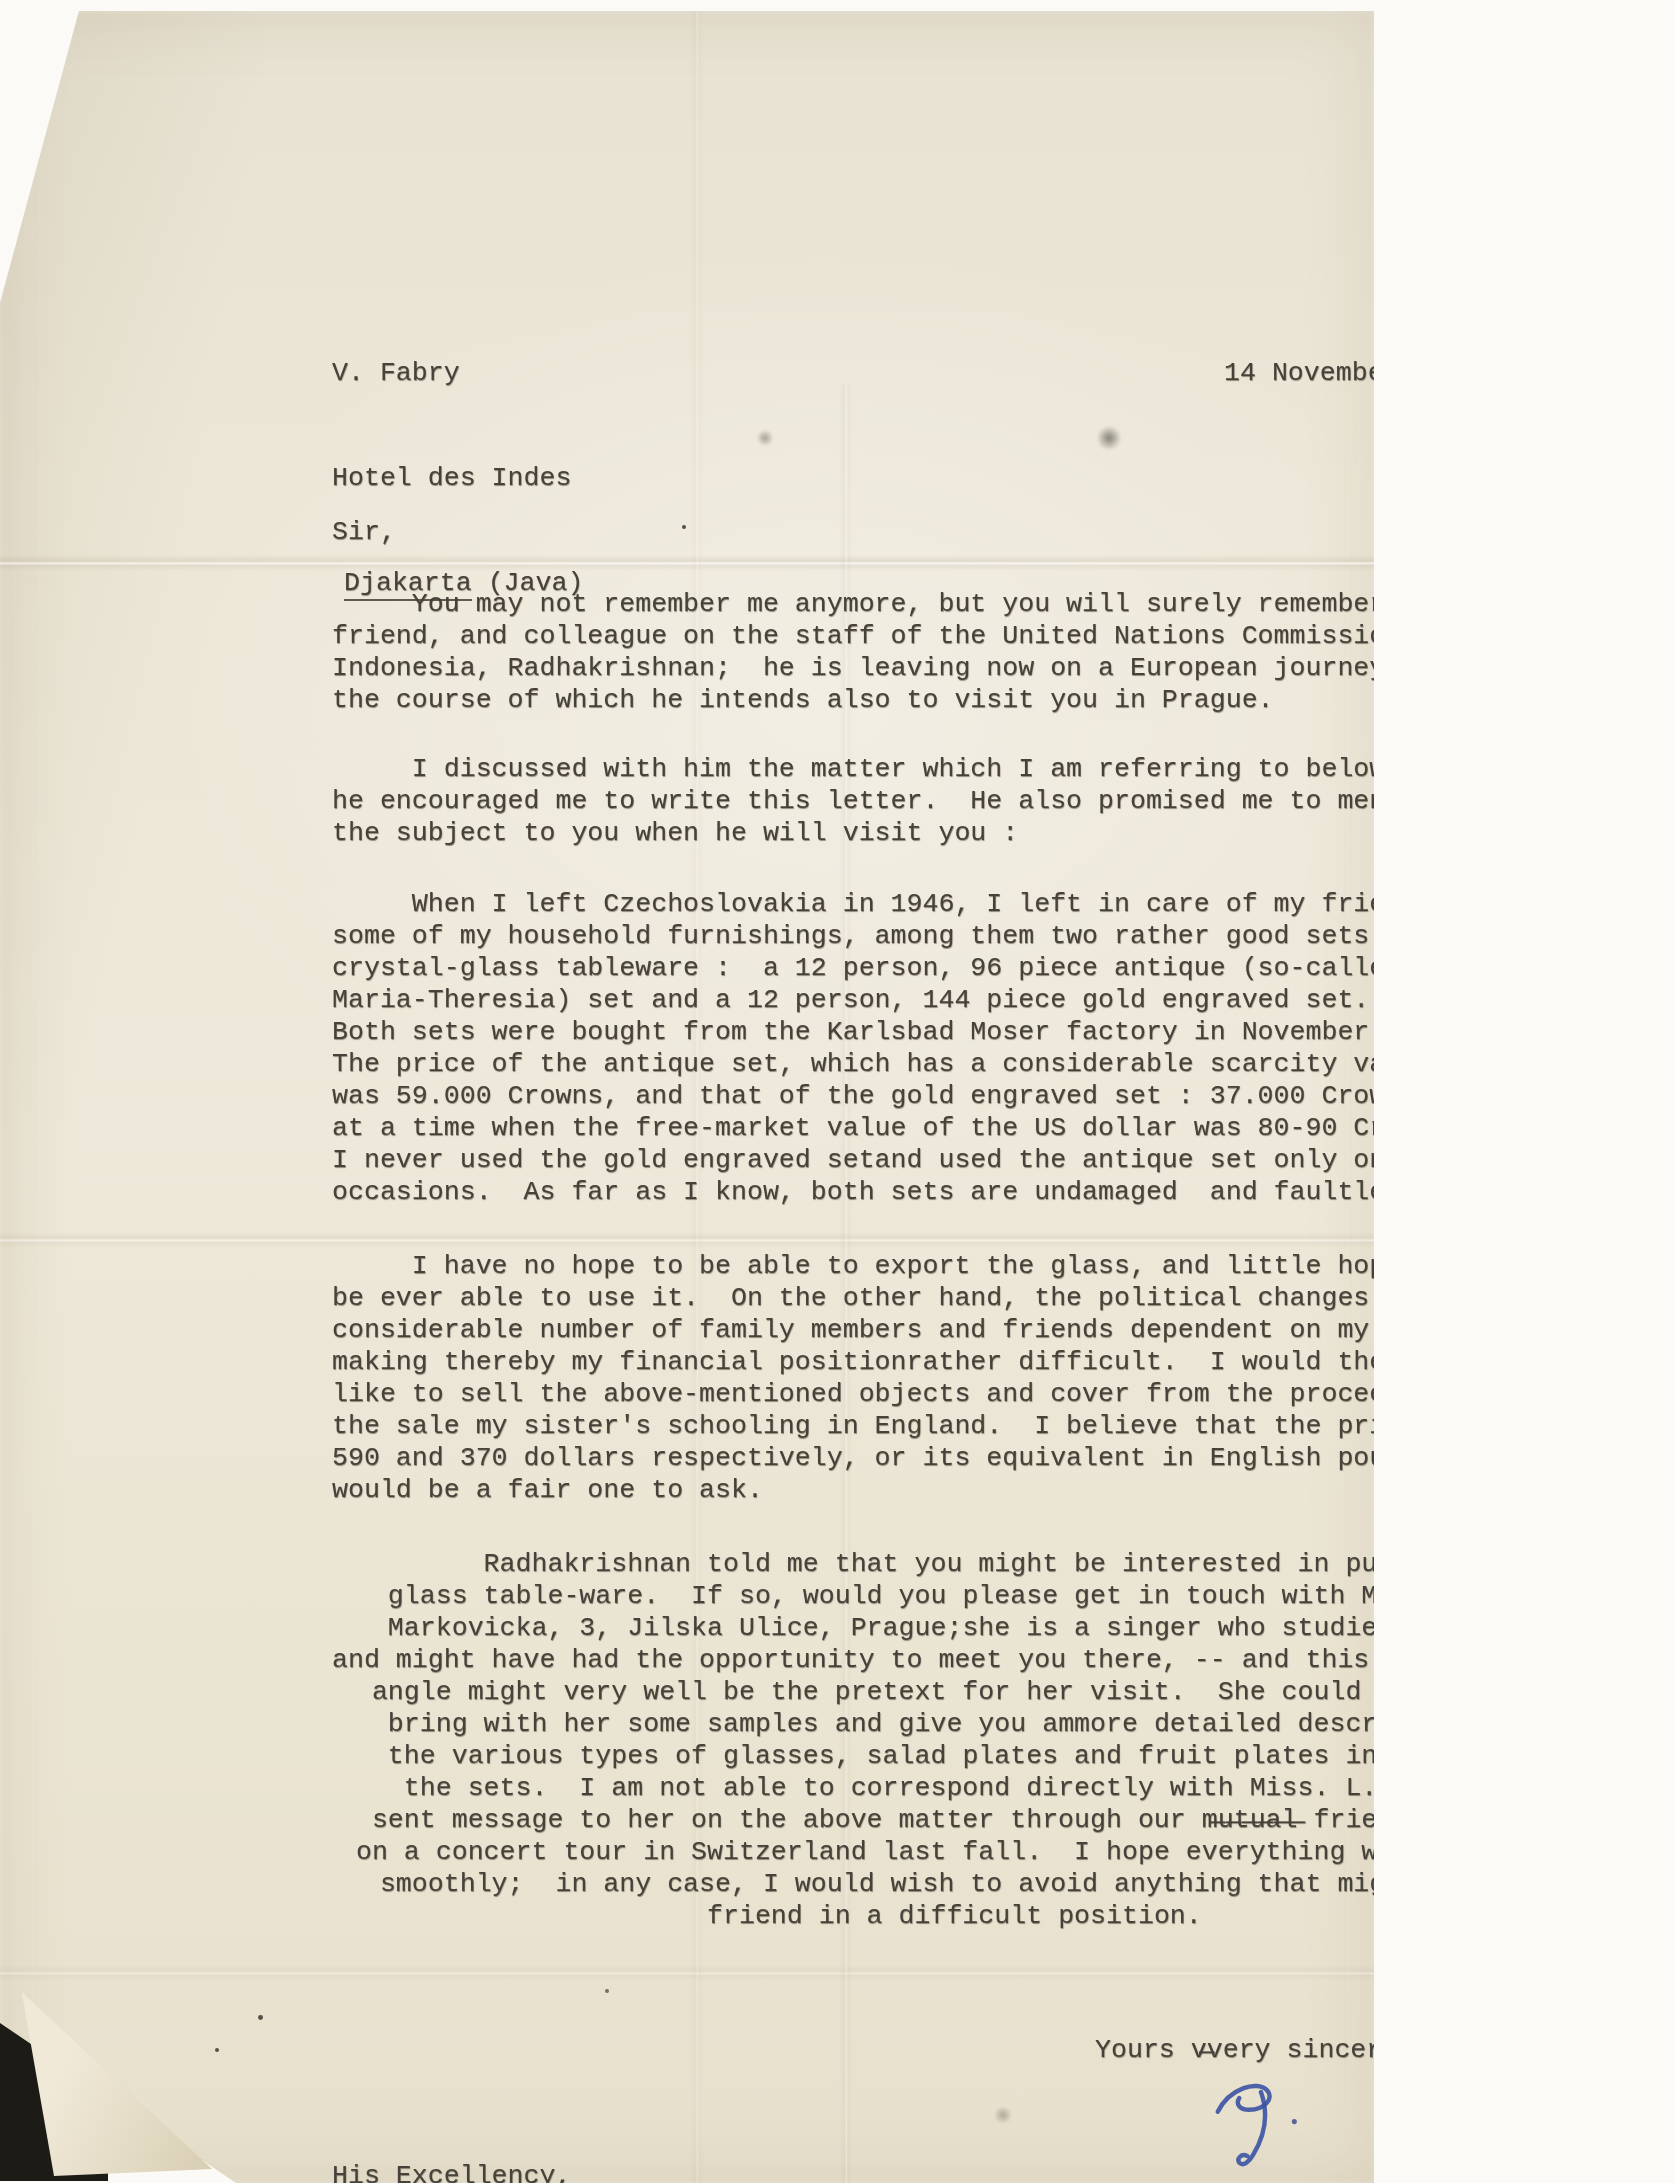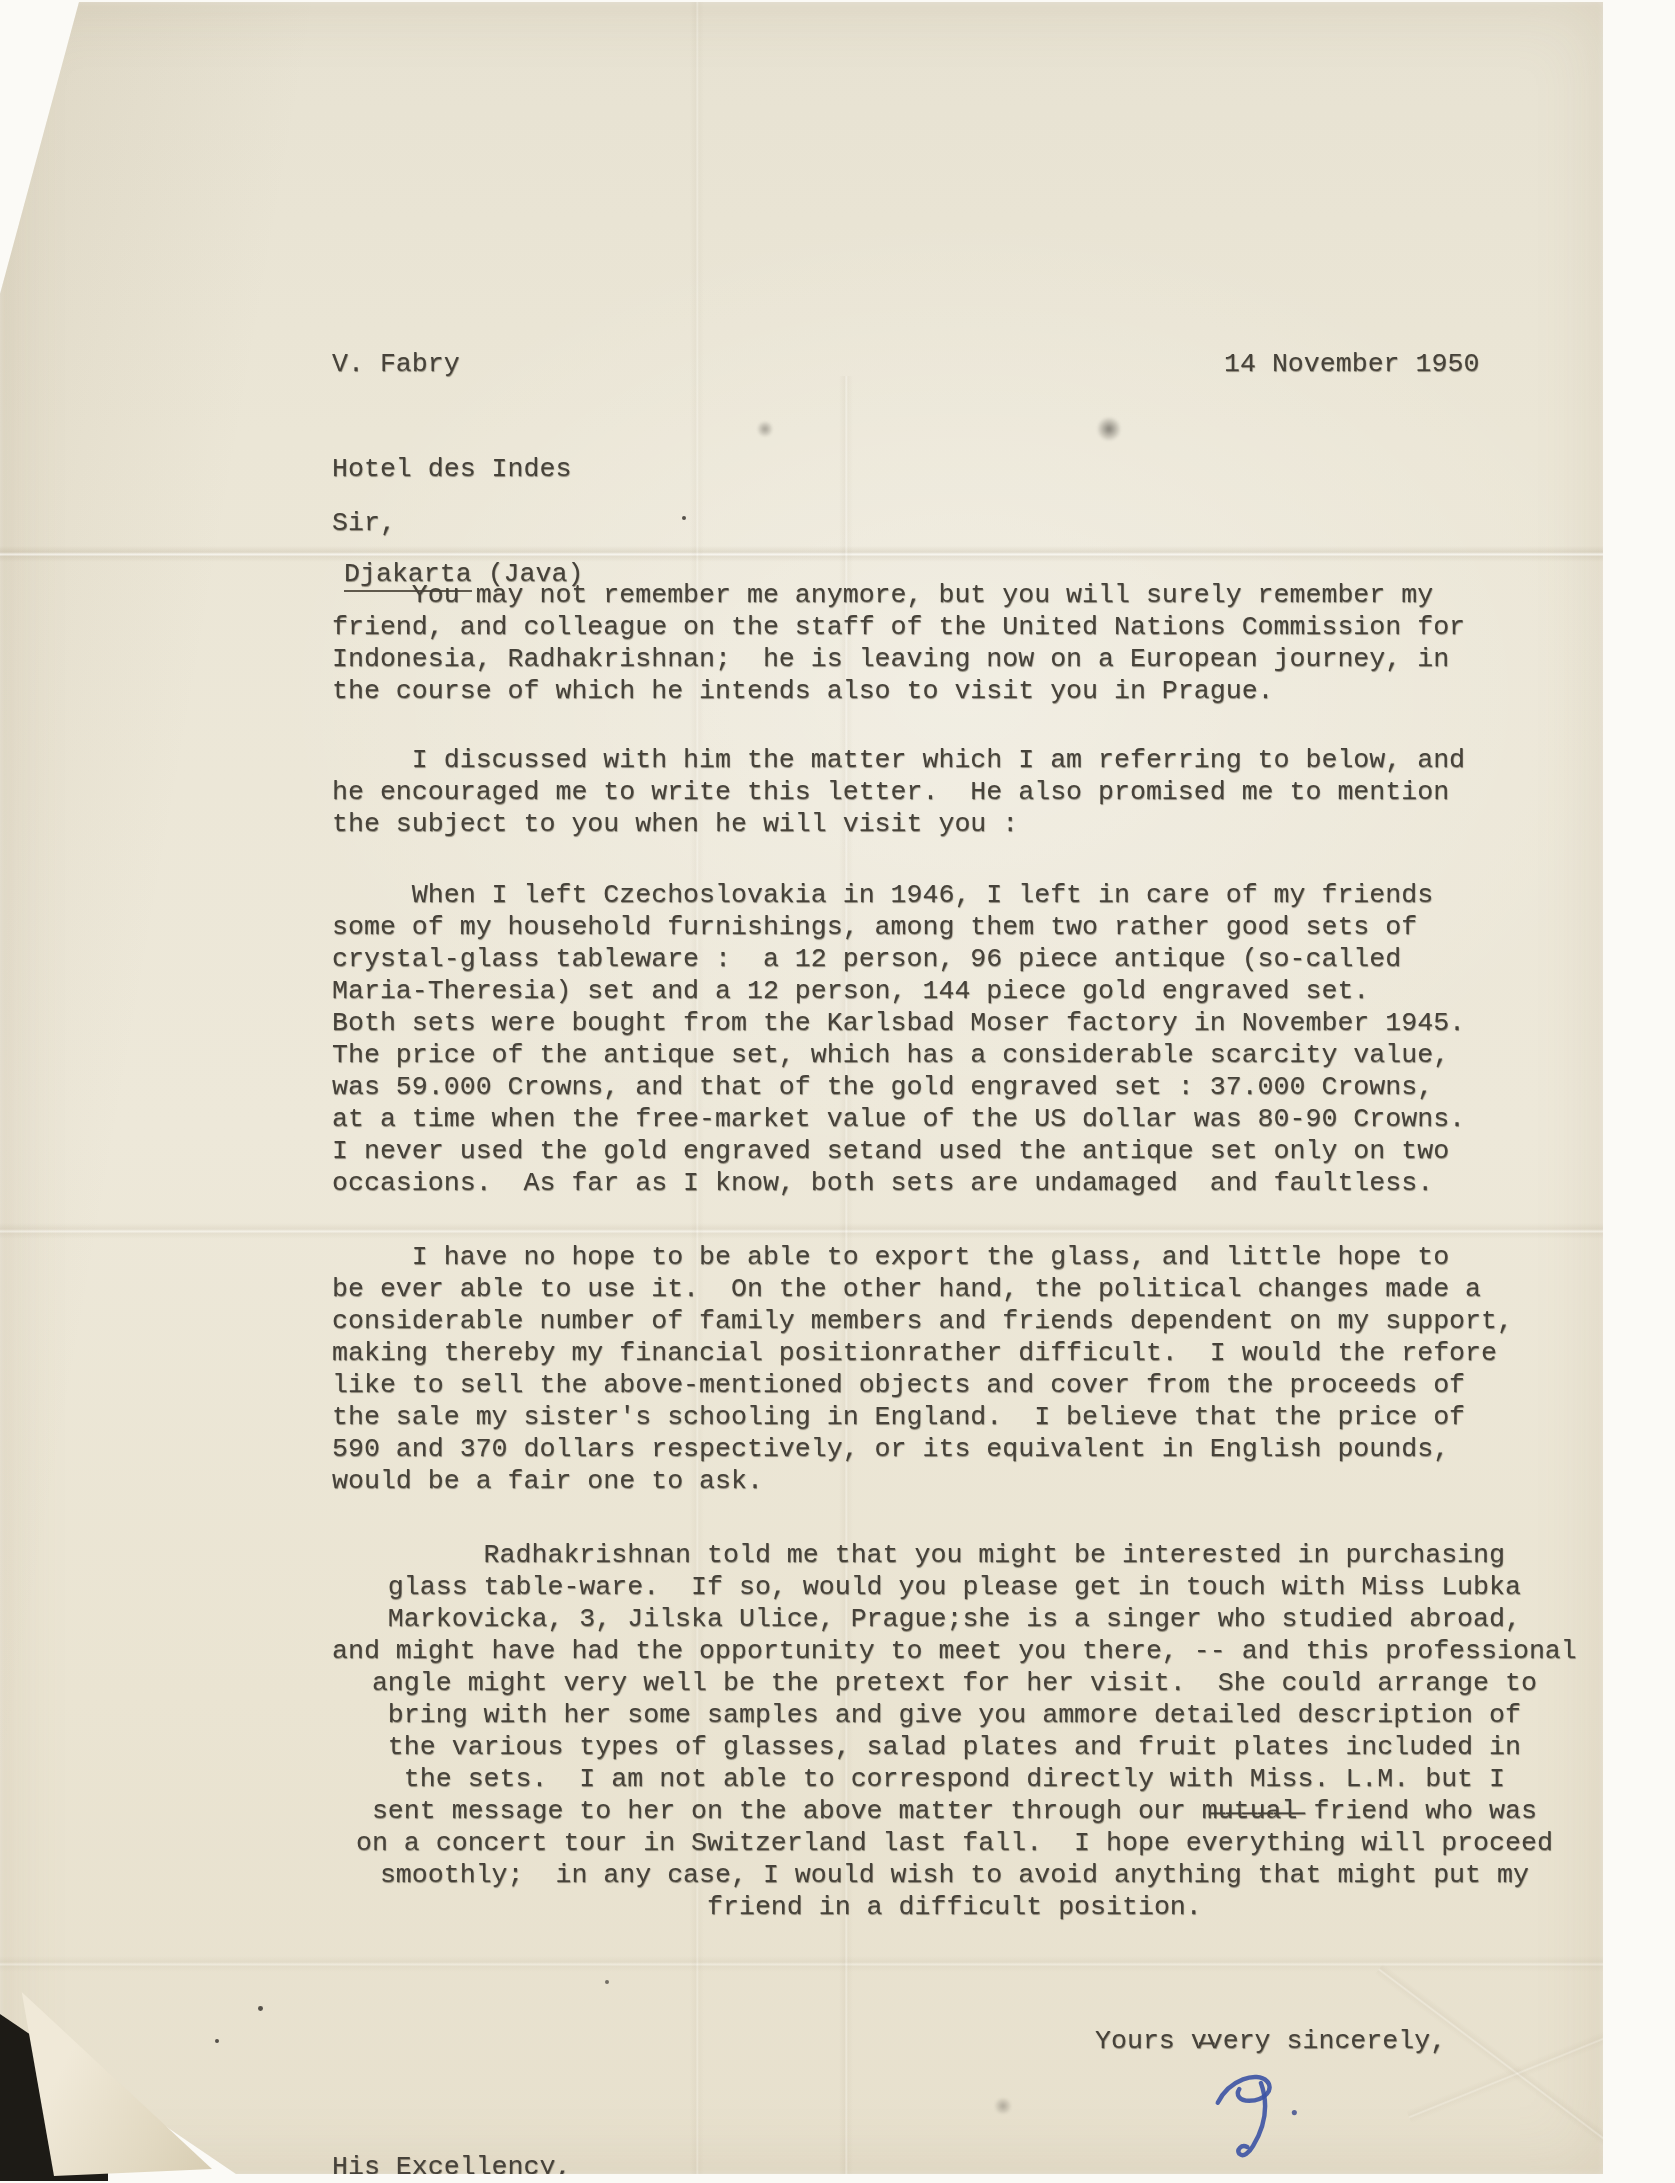--- a/index.html
+++ b/index.html
@@ -6,21 +6,21 @@
   body{
     width:1676px;height:2184px;position:relative;overflow:hidden;
     background:#fbfaf6;
     font-family:"Liberation Mono","DejaVu Sans Mono",monospace;
   }
   .backdrop-dark{
     position:absolute;left:0;top:1988px;width:108px;height:193px;
     background:#1d1b16;
   }
   .paper{
-    position:absolute;left:0;top:2px;width:1603px;height:2172px;
+    position:absolute;left:0;top:11px;width:1374px;height:2172px;
     background:
       radial-gradient(985px 690px at 60% 32%, rgba(255,255,255,0.30), rgba(255,255,255,0) 70%),
       linear-gradient(100deg, rgba(150,130,95,0.12), rgba(0,0,0,0) 16%),
       linear-gradient(to bottom,#e7e2d2 0%,#ebe6d6 20%,#ede8d9 52%,#eae4d2 78%,#e7e0cd 100%);
     clip-path:polygon(79px 0, 100% 0, 100% 100%, 236px 100%, 0 2012px, 0 292px);
     box-shadow:inset 0 0 69px rgba(140,118,82,0.16), inset 0 0 7.9px rgba(255,255,255,0.35);
   }
   .fold-flap{
     position:absolute;left:0;top:0;width:256px;height:217px;
     background:linear-gradient(118deg,#f0e9d8 28%,#e2d9c2 62%,#d3c8ac 92%);

